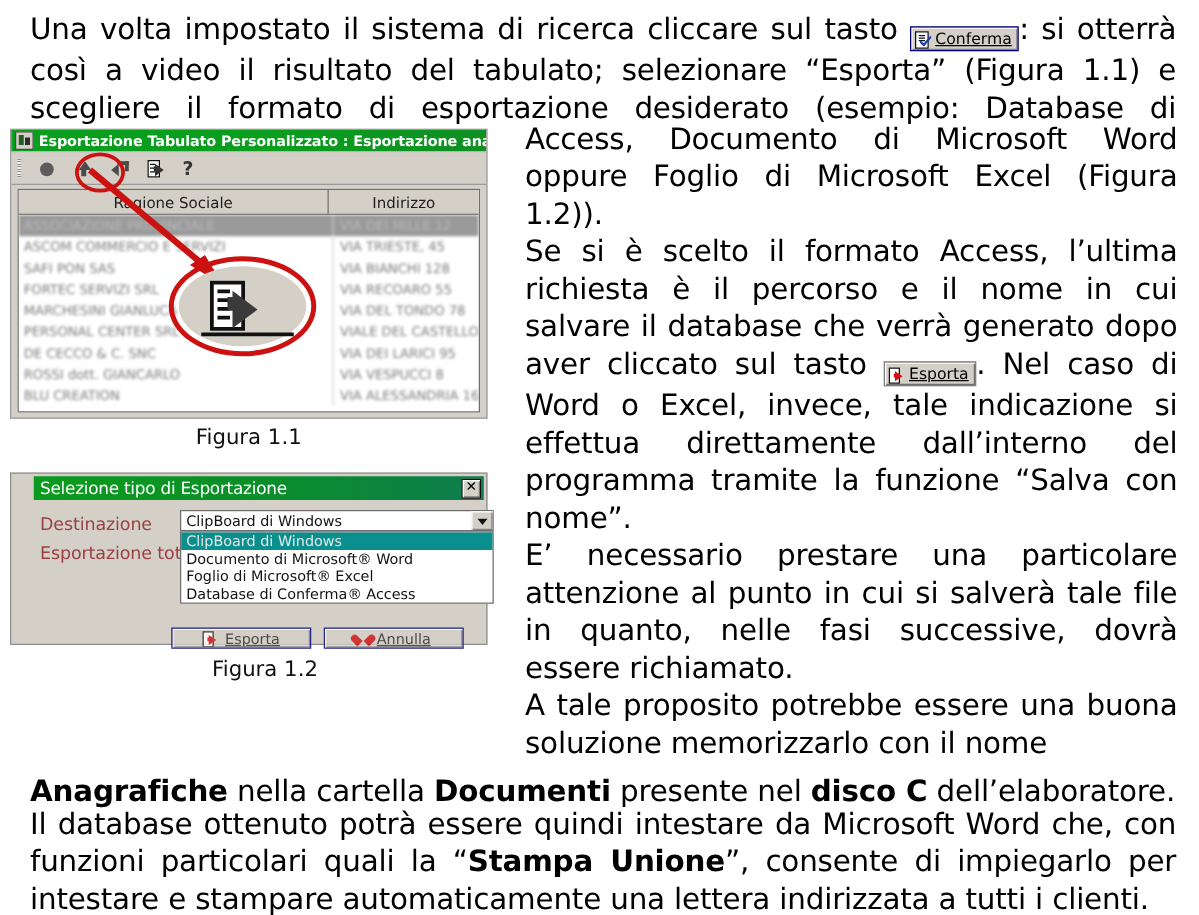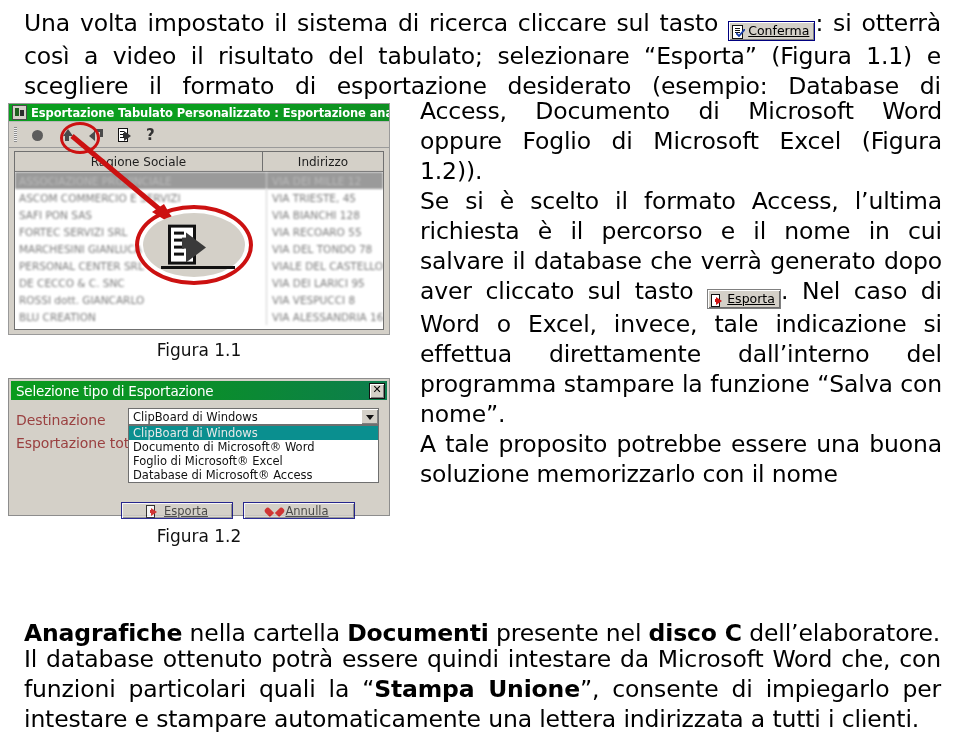--- a/index.html
+++ b/index.html
@@ -223,21 +223,21 @@
   .big-underline { position:absolute; left:18px; bottom:8px; width:74px; height:3px; background:#111; }
 
   .callout-arrow { position:absolute; left:66px; top:132px; width:130px; height:105px; z-index:39; pointer-events:none; }
 
   .fig1-cap { position:absolute; left:8px; top:340px; width:382px; text-align:center;
      font-size:17px; font-family:"DejaVu Sans", sans-serif; color:#111; }
 
   
   .fig2 {
     position:absolute; left:8px; top:378px; width:382px; height:138px;
-    background:#d4d0c8; border:1px solid #8d8d8d; box-sizing:border-box;
+    background:#d4d0c8; border:1px solid #8d8d8d; box-sizing:border-box;padding-left:16px;
   }
   .fig2-titlebar {
     height:19px; margin:2px 2px 0 2px;
     background: linear-gradient(to right,#0a9b1d 0%, #0a8f28 48%, #0d7d4e 100%);
     display:flex; align-items:center; justify-content:space-between; padding:0 2px 0 5px;
   }
   .fig2-title { color:#ffffff; font-size:13.5px; font-family:"DejaVu Sans", sans-serif; letter-spacing:-0.2px;}
   .fig2-close {
     width:14px; height:14px; background:#d4d0c8; border:1px solid #111;
     box-shadow: inset 1px 1px 0 #fff, inset -1px -1px 0 #7c7c7c;
@@ -295,21 +295,21 @@
      border-top:4px solid transparent;border-bottom:4px solid transparent;border-left:6px solid #d01414; }
   .ico-exp-red .arwb { position:absolute; left:4px; top:5px; width:4px; height:3px; background:#d01414; }
   .ico-heart { width:11px; height:10px; position:relative; flex:0 0 auto; }
   .ico-heart::before, .ico-heart::after {
     content:""; position:absolute; top:0; width:6px; height:9px; background:#d01414;
     border-radius:6px 6px 0 0;
   }
   .ico-heart::before { left:0; transform:rotate(-45deg); transform-origin:50% 100%; }
   .ico-heart::after  { left:5px; transform:rotate(45deg); transform-origin:50% 100%; }
 
-  .fig2-cap { position:absolute; left:8px; top:526px; width:382px; text-align:center;
+  .fig2-cap { position:absolute; left:21px; top:526px; width:382px; text-align:center;
      font-size:17px; font-family:"DejaVu Sans", sans-serif; color:#111; }
 
   
   .ico-conf { position:relative; width:13px; height:13px; flex:0 0 auto; }
   .ico-conf .pg { position:absolute; left:0; top:0; width:9px; height:12px; background:#fff; border:1px solid #111; }
   .ico-conf .pg i { position:absolute; left:1.5px; width:5px; height:1px; background:#111; display:block; }
   .ico-conf .ck { position:absolute; left:4px; top:4px; width:9px; height:8px; }
 </style>
 </head>
 <body>
@@ -436,21 +436,21 @@
 
       <div class="f2-combo">
         <span class="val">ClipBoard di Windows</span>
         <span class="arrowbox"></span>
       </div>
 
       <div class="f2-list" id="f2-options">
           <div class="f2-opt sel">ClipBoard di Windows</div>
           <div class="f2-opt">Documento di Microsoft® Word</div>
           <div class="f2-opt">Foglio di Microsoft® Excel</div>
-          <div class="f2-opt">Database di Microsoft® Access</div>
+          <div class="f2-opt">Database di Conferma® Access</div>
         </div>
 
       <div class="f2-buttons">
         <div class="f2-btn">
           <span class="ico-exp-red">
             <span class="pg"></span>
               <span class="arwb"></span>
               <span class="arw"></span>
           </span>
           <span class="lbl">Esporta</span>
@@ -463,22 +463,23 @@
     </div>
   </div>
 
   <div class="fig2-cap">Figura 1.2</div>
 
   <div class="rightcol prose">
     <p>Access, Documento di Microsoft Word oppure Foglio di Microsoft Excel (Figura 1.2)).</p>
     <p>
       <span>Se si è scelto il formato Access, l’ultima richiesta è il percorso e il nome in cui salvare il database che verrà generato dopo aver cliccato sul tasto </span><span class="btn-chip plain"><span class="chip-ico ico-exp-red">
         <span class="pg"></span><span class="arwb"></span><span class="arw"></span>
-      </span><span class="lbl">Esporta</span></span><span>. Nel caso di Word o Excel, invece, tale indicazione si effettua direttamente dall’interno del programma stampare la funzione “Salva con nome”.</span>
+      </span><span class="lbl">Esporta</span></span><span>. Nel caso di Word o Excel, invece, tale indicazione si effettua direttamente dall’interno del programma tramite la funzione “Salva con nome”.</span>
     </p>
+    <p>E’ necessario prestare una particolare attenzione al punto in cui si salverà tale file in quanto, nelle fasi successive, dovrà essere richiamato.</p>
     <p>A tale proposito potrebbe essere una buona soluzione memorizzarlo con il nome</p>
   </div>
 
   <div class="spanline prose">
     <p><b>Anagrafiche</b><span> nella cartella </span><b>Documenti</b><span> presente nel </span><b>disco C</b><span> dell’elaboratore.</span></p>
   </div>
 
   <div class="final prose">
     <p><span>Il database ottenuto potrà essere quindi intestare da Microsoft Word che, con funzioni particolari quali la “</span><b>Stampa Unione</b><span>”, consente di impiegarlo per intestare e stampare automaticamente una lettera indirizzata a tutti i clienti.</span></p>
   </div>

